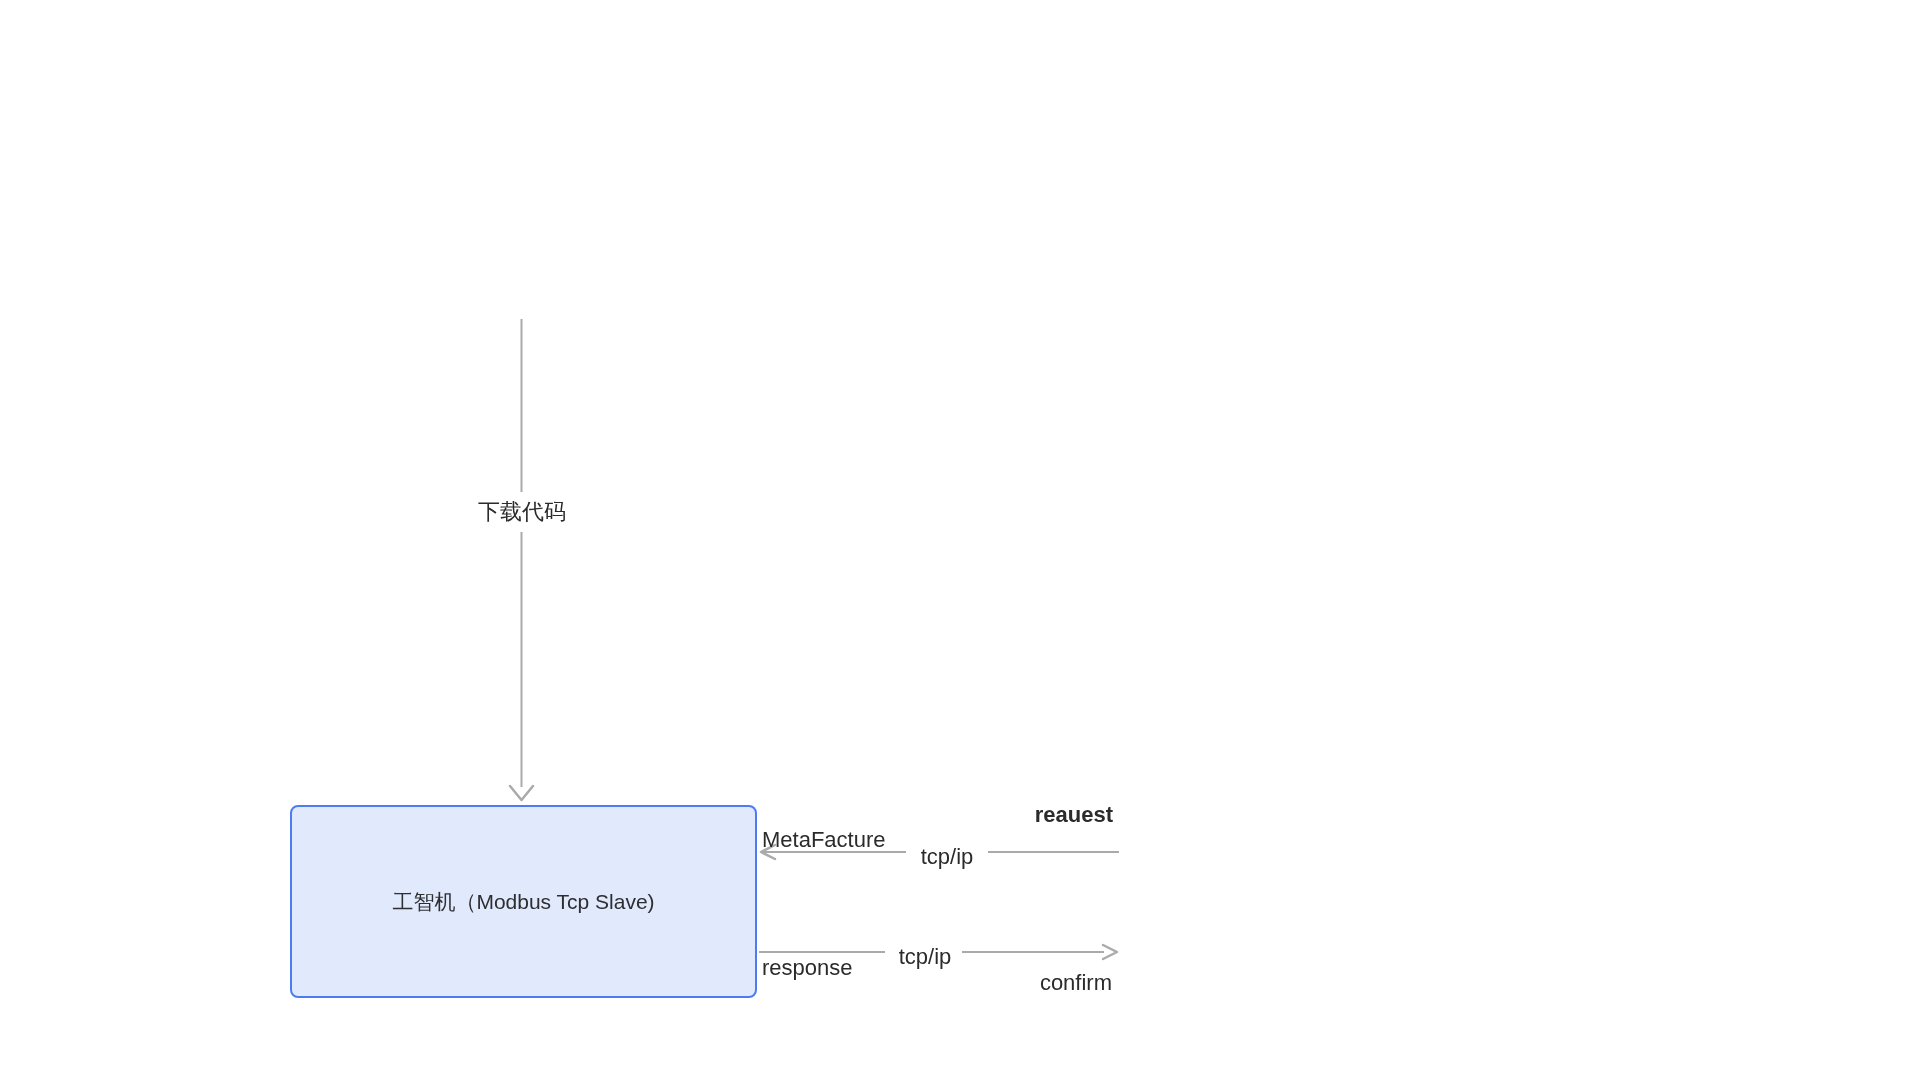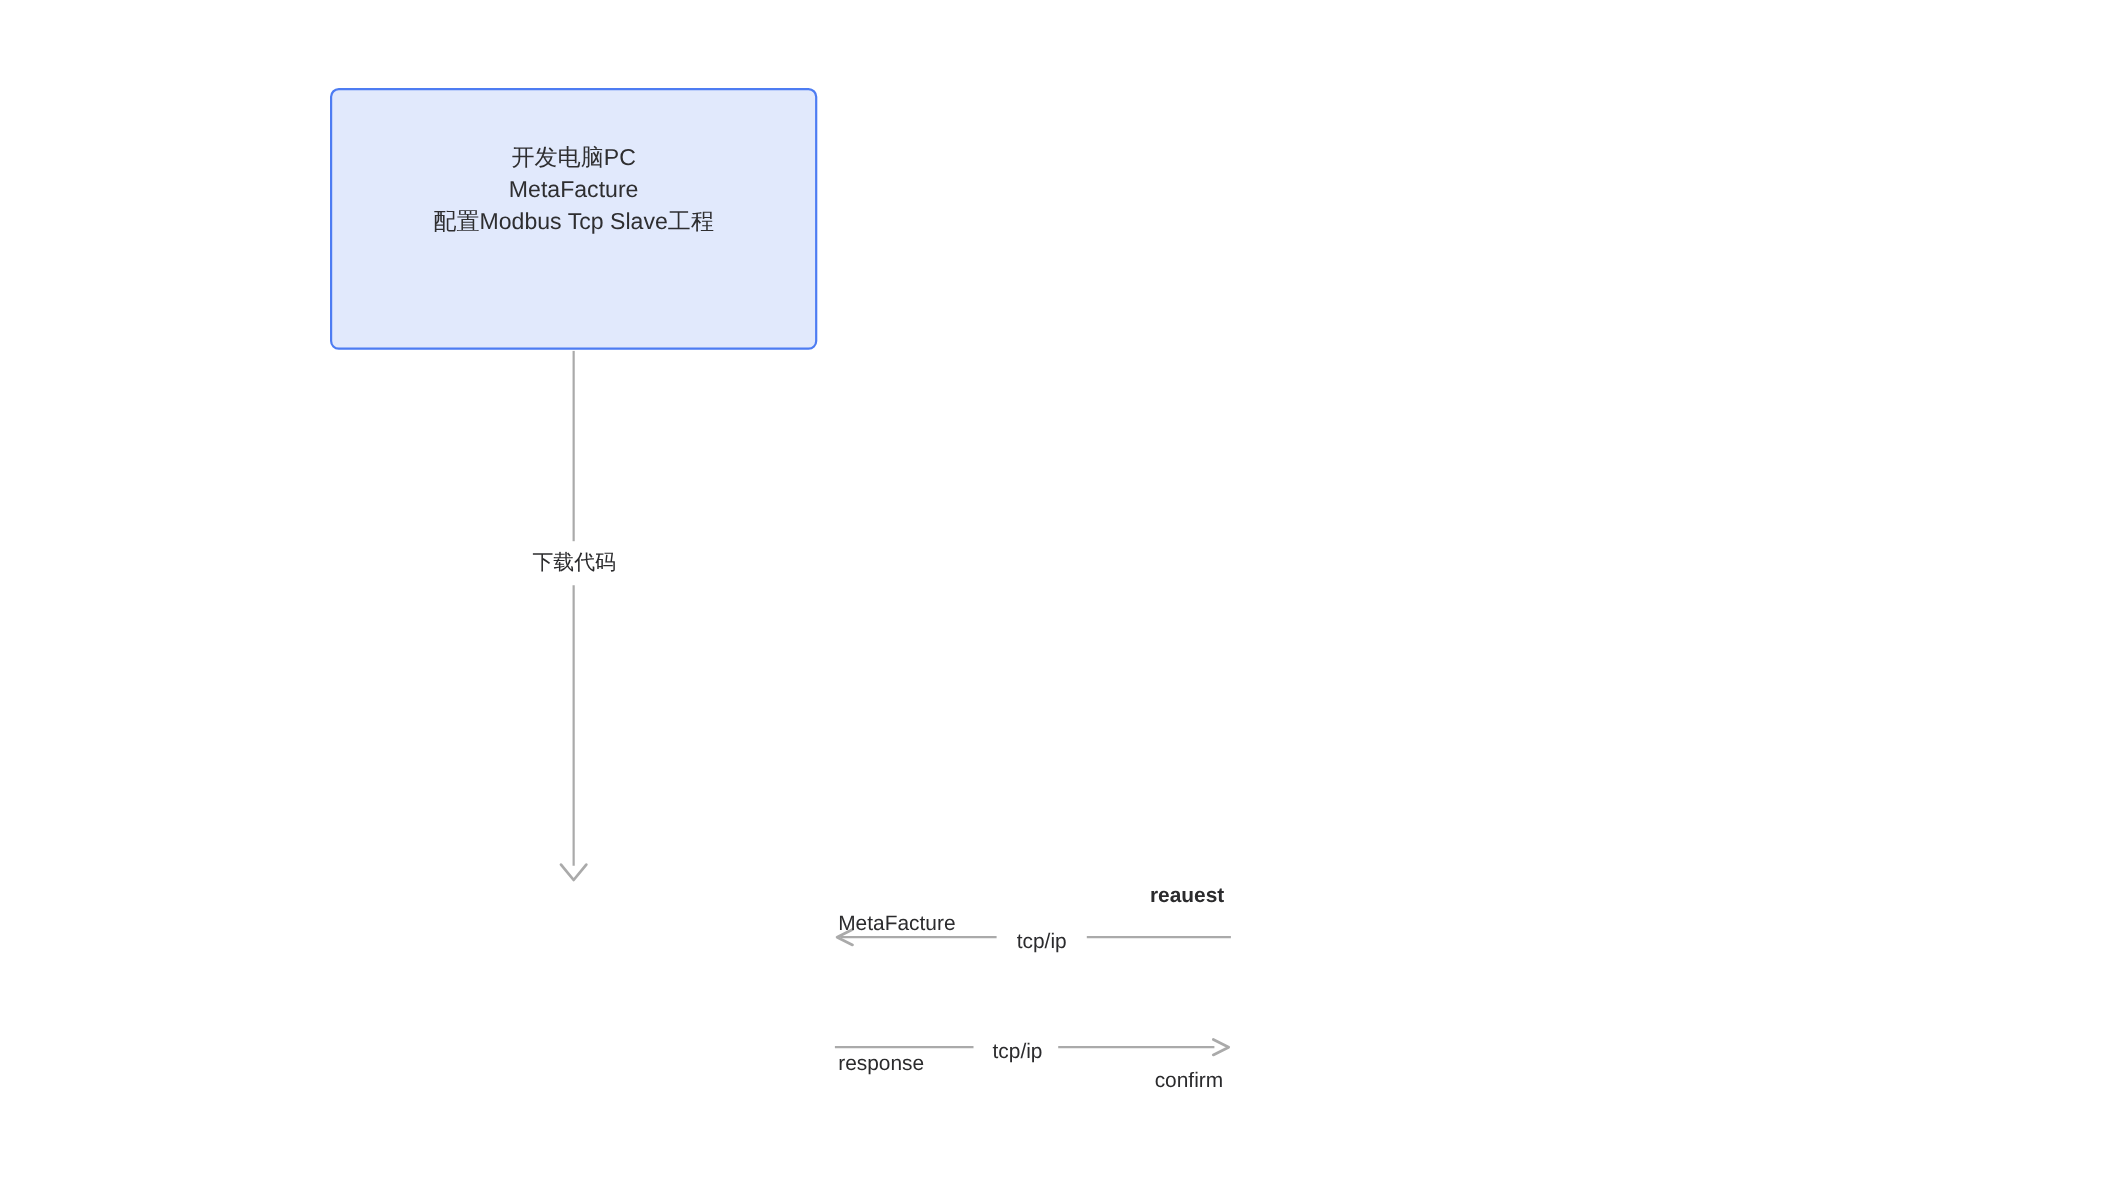--- a/index.html
+++ b/index.html
@@ -54,21 +54,21 @@
     line-height: 29px;
     color: var(--text);
   }
   .node-dev-pc   { left: 300px;  top: 80px;  width: 443px; height: 238px; }
   .node-dev-pc .node-text { transform: translateY(-27px); }
   .node-slave    { left: 290px;  top: 805px; width: 467px; height: 193px; }
   .node-master   { left: 1122px; top: 805px; width: 363px; height: 191px; }
   .node-master .node-text { transform: translateY(-12px); }
   .edge-label {
     position: absolute;
-    font-size: 19px;
+    font-size: 22px;
     line-height: 22px;
     color: #2b2b2d;
     white-space: nowrap;
   }
   .label-download {
     left: 522px; top: 512px;
     transform: translate(-50%, -50%);
     background: var(--canvas_bg);
     padding: 0 3px;
   }
@@ -98,28 +98,24 @@
       <polyline class="edge-head" points="775,845 761,852 775,859"></polyline>
     </g>
 
     <g>
       <line class="edge-line" x1="759" y1="952" x2="885" y2="952"></line>
       <line class="edge-line" x1="962" y1="952" x2="1104" y2="952"></line>
       <polyline class="edge-head" points="1103,945 1117,952 1103,959"></polyline>
     </g>
   </svg>
 
-  <div class="node node-dev-pc">
-    <div class="node-text">
-      <div>开发电脑PC</div>
-      <div>MetaFacture</div>
-      <div>配置Modbus Tcp Slave工程</div>
-    </div>
+
+  <div class="node node-slave">
+    <div class="node-text">工智机（Modbus Tcp Slave)</div>
   </div>
-
 
 
   <div class="edge-label label-download">下载代码</div>
 
   <div class="edge-label label-indication">MetaFacture</div>
   <div class="edge-label label-mid-top">tcp/ip</div>
   <div class="edge-label label-reauest">reauest</div>
 
   <div class="edge-label label-response">response</div>
   <div class="edge-label label-mid-bottom">tcp/ip</div>

